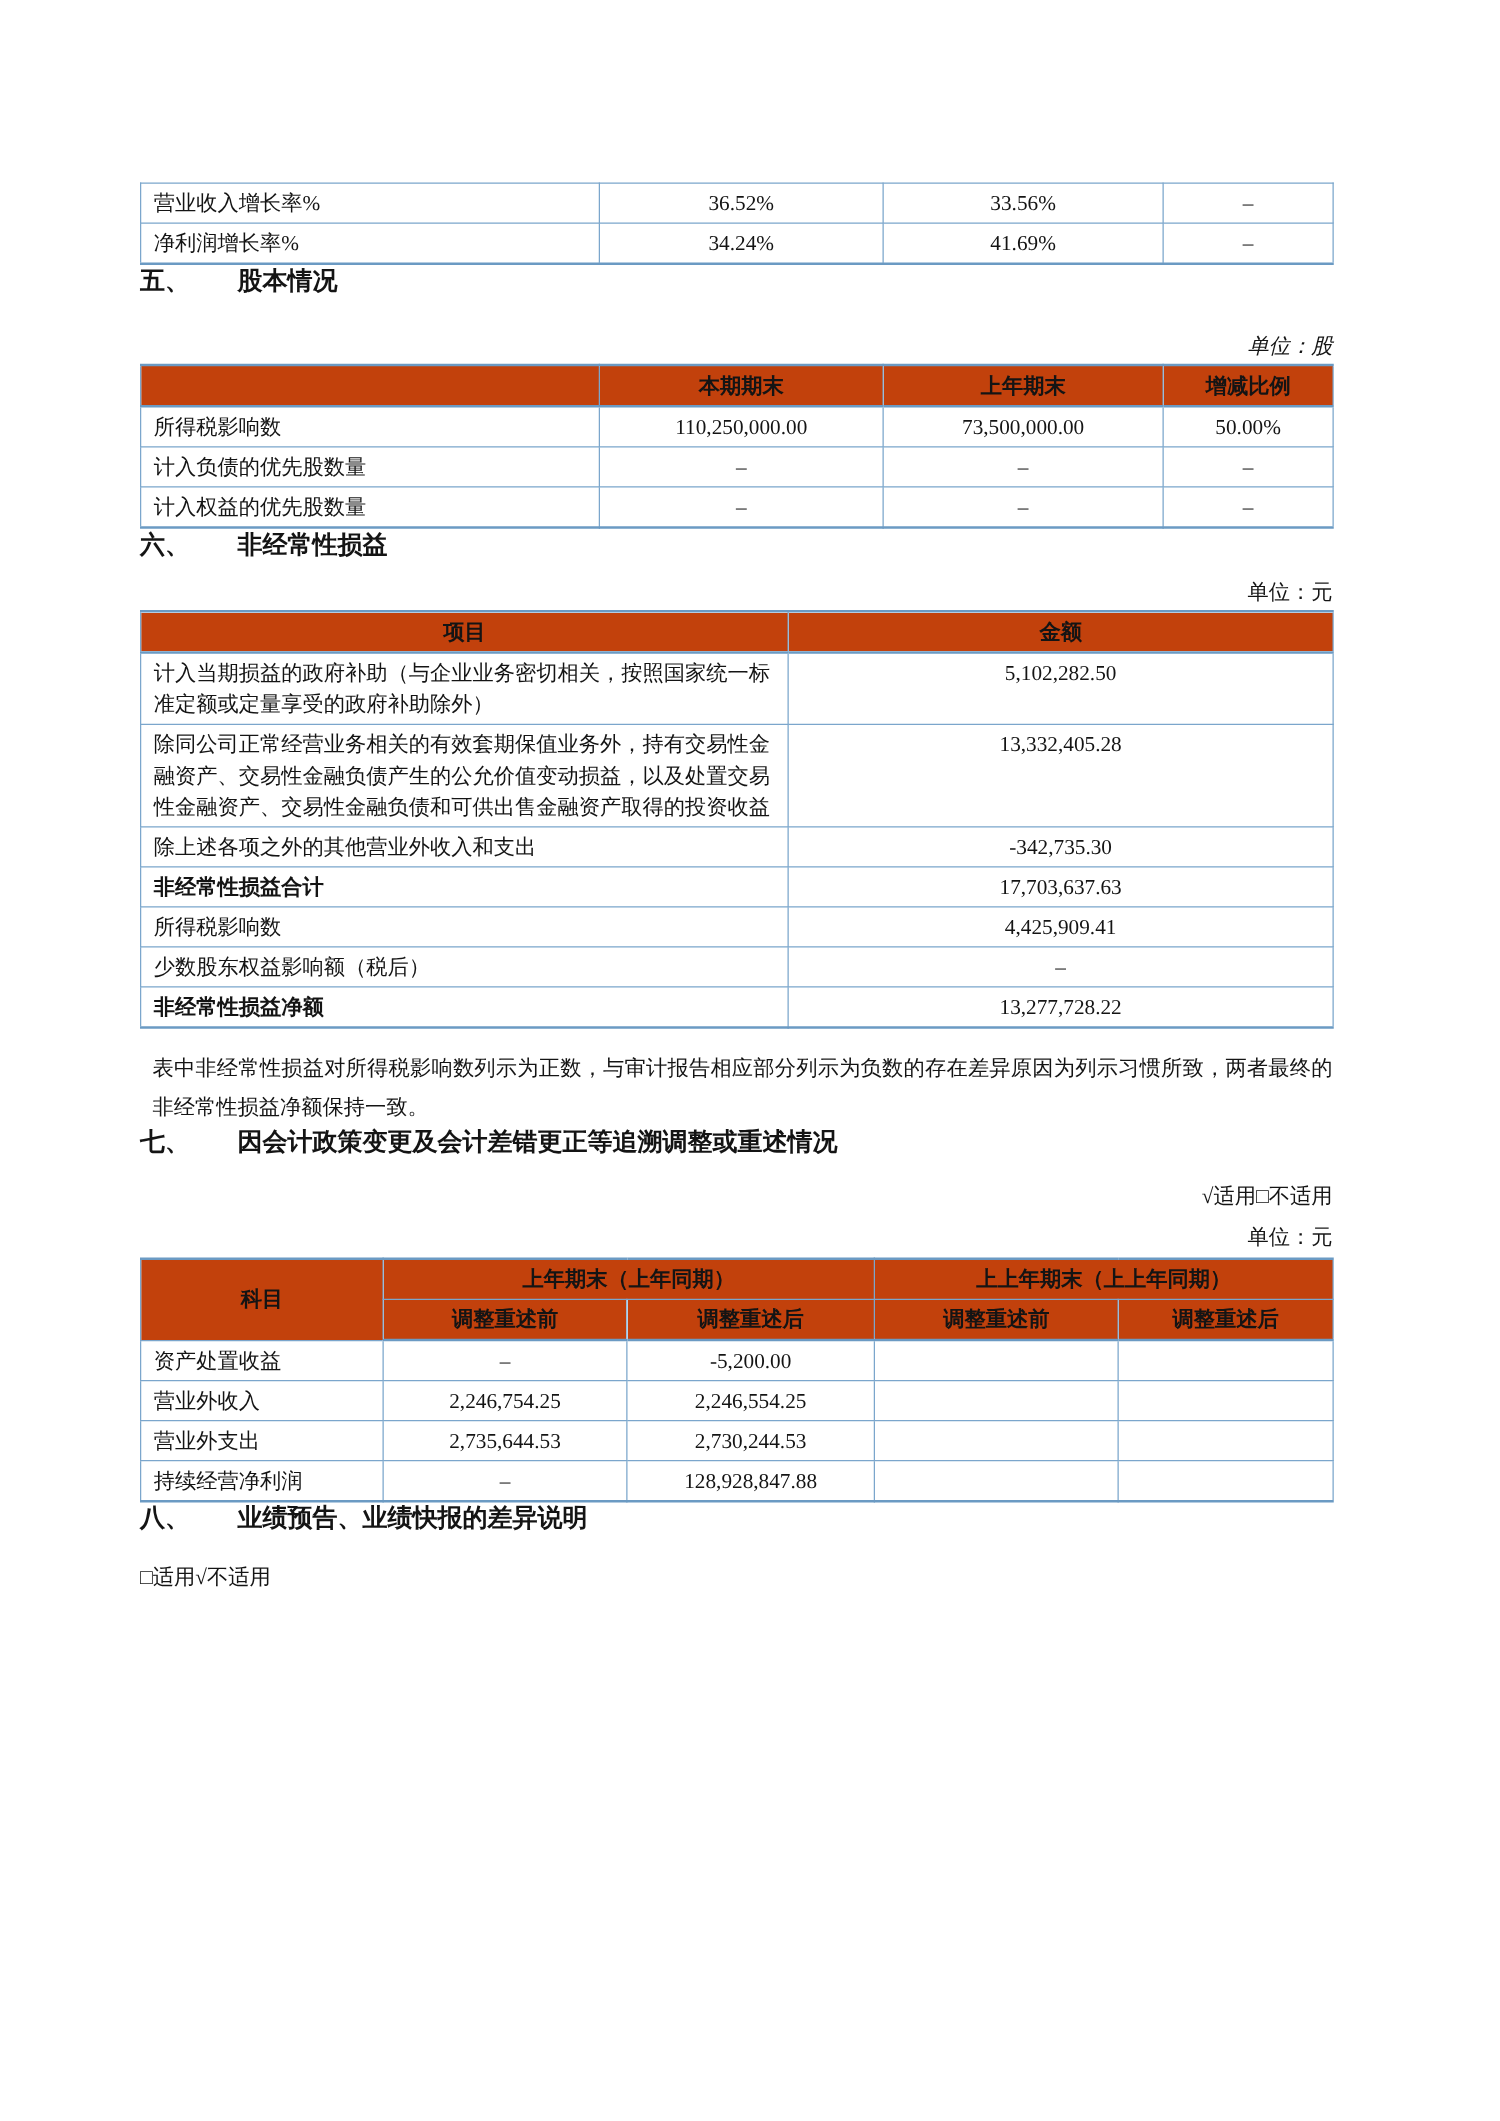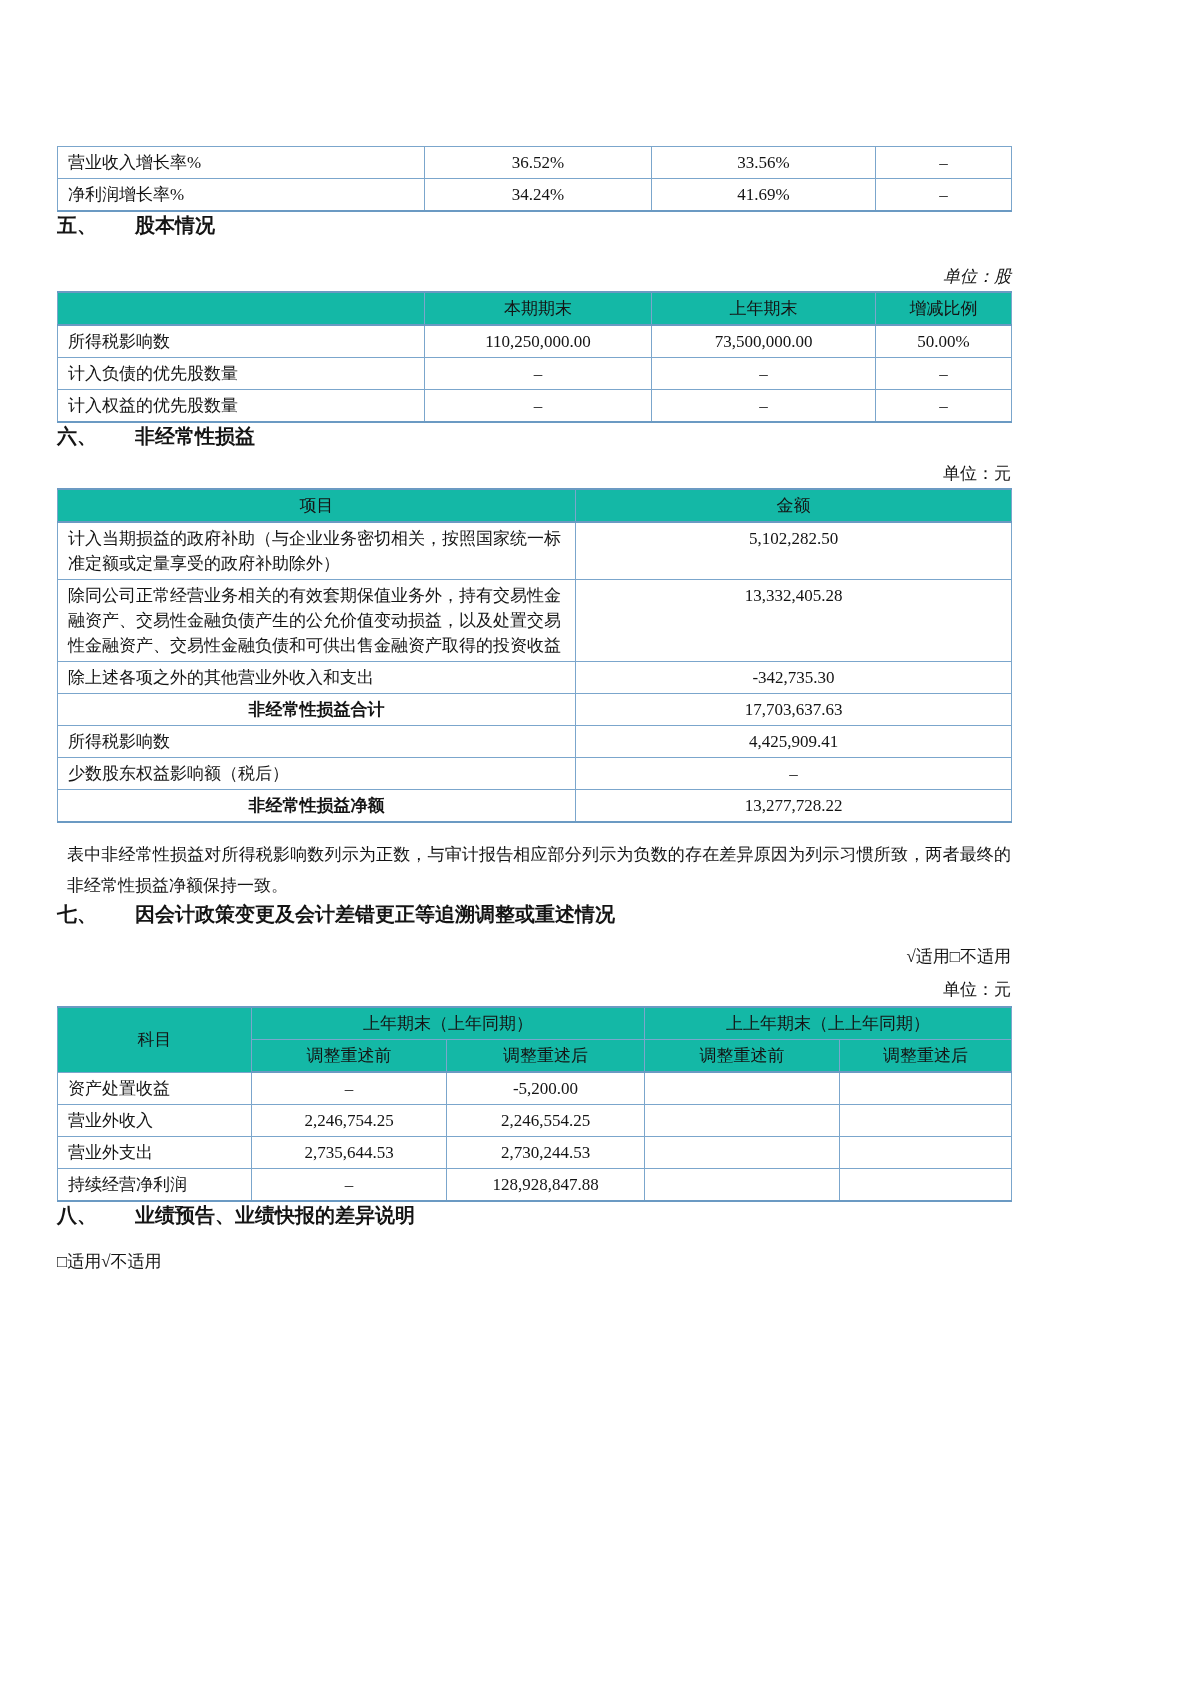--- a/index.html
+++ b/index.html
@@ -2,48 +2,48 @@
 <html lang="zh"><head>
 <meta charset="utf-8">
 <style>
   html,body{margin:0;padding:0;background:#ffffff;}
   body{
     width:1200px;min-height:1697px;
     font-family:"Liberation Serif","DejaVu Serif",serif;
     color:#141414;
     -webkit-font-smoothing:antialiased;
   }
-  .page{padding:146px 123px 150px 57px;width:954px;}
+  .page{padding:146px 123px 150px 112px;width:954px;}
 
   
   table.tbl{
     border-collapse:collapse;table-layout:fixed;width:954px;
     font-size:17px;
   }
   table.tbl td,table.tbl th{
     border:1.5px solid #7ba6cc;
     padding:3px 10px;line-height:25px;
     overflow:hidden;word-break:break-all;
     vertical-align:middle;
   }
   table.tbl{border-top:2.2px solid #6b9ac3;border-bottom:2.2px solid #6b9ac3;}
   table.tbl-growth{border-top:1.5px solid #7ba6cc;}
   table.tbl th{
-    background:#14b8a6;
+    background:#c2410c;
     font-family:"Liberation Sans","DejaVu Sans",sans-serif;
-    font-weight:normal;text-align:center;
+    font-weight:bold;text-align:center;
   }
   table.tbl thead tr:last-child th{border-bottom:2px solid #6b9ac3;}
   td.lbl{text-align:left;}
   td.num{text-align:center;}
   td.ctr{text-align:center;}
   td.multi{line-height:31px;padding-top:4px;padding-bottom:4px;}
   table.tbl6 td{vertical-align:top;}
   tr.total td.lbl{
-    text-align:center;font-weight:bold;
+    text-align:left;font-weight:bold;
     font-family:"Liberation Sans","DejaVu Sans",sans-serif;
   }
 
   
   h2.sec{
     margin:0;font-size:20px;line-height:26px;font-weight:bold;
     font-family:Liberation Sans, sans-serif;
   }
   h2.sec .sec-title{margin-left:38px;}
   .unit{font-size:17px;line-height:22px;text-align:right;}

